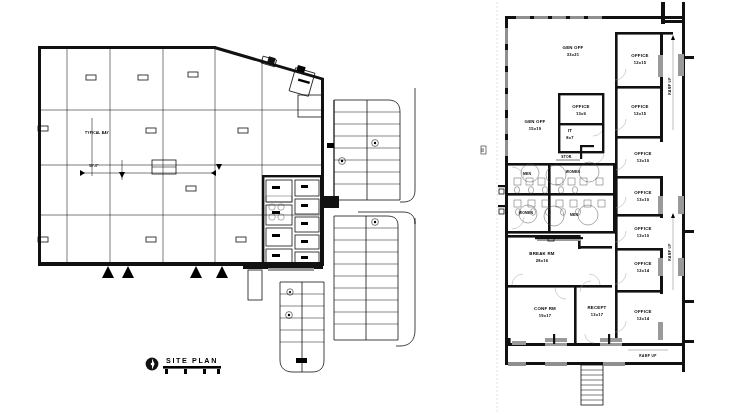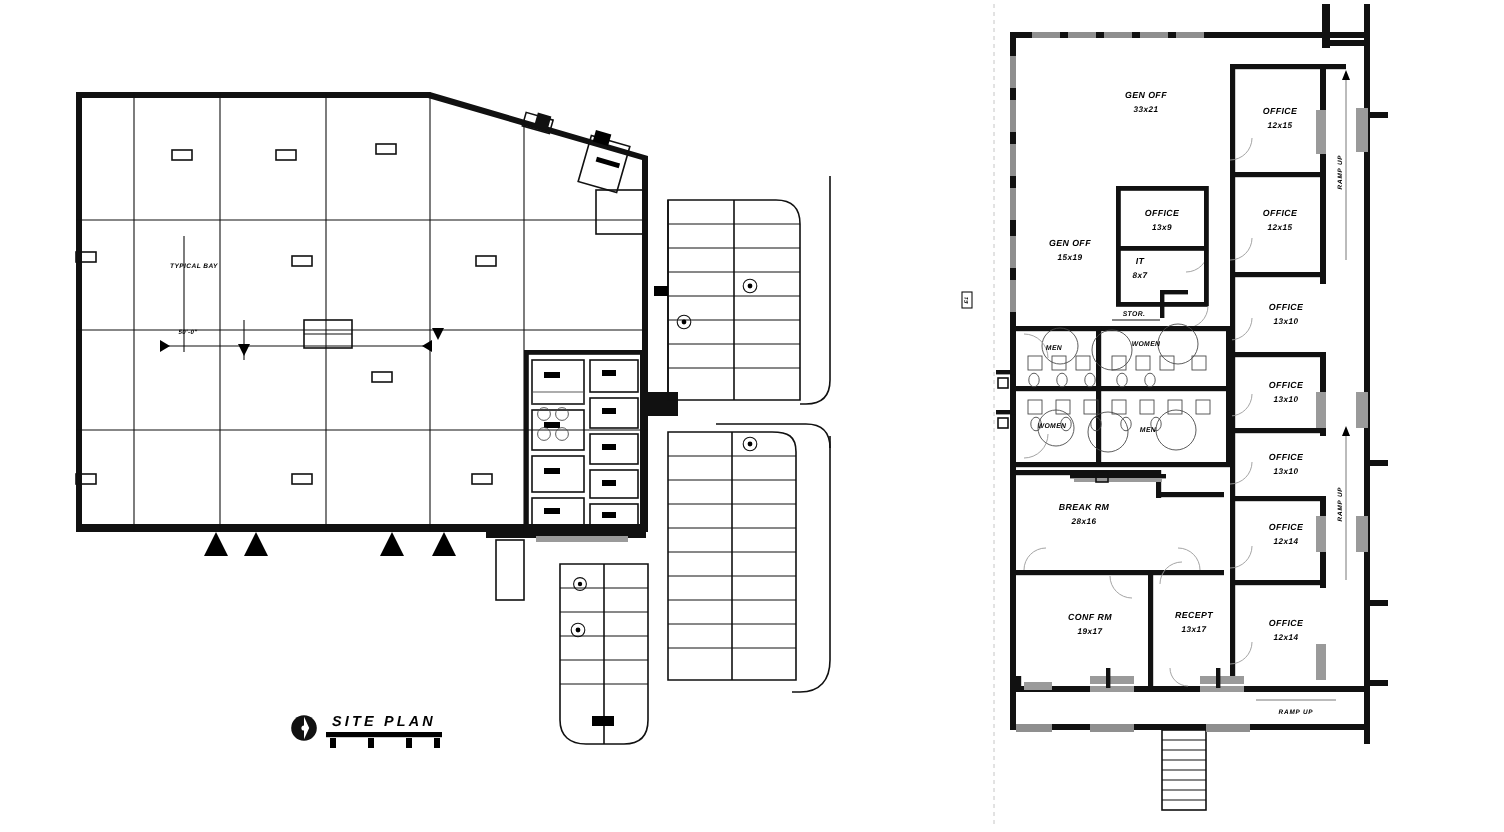--- a/index.html
+++ b/index.html
@@ -1,18 +1,18 @@
 <!DOCTYPE html>
 <html><head>
 <meta charset="utf-8">
 <style>
   html,body{margin:0;padding:0;background:#ffffff;}
   body{width:752px;height:416px;overflow:hidden;
        font-family:"Liberation Sans",sans-serif;color:#000;}
-  #sheet{position:relative;width:752px;height:416px;background:#fff;font-style:italic;}
+  #sheet{position:relative;width:752px;height:416px;background:#fff;}
   #sheet svg{display:block;position:absolute;left:0;top:0;}
   .lbl{font-family:"Liberation Sans",sans-serif;font-weight:bold;fill:#000;
        text-anchor:middle;dominant-baseline:middle;letter-spacing:.2px;}
   .rm{font-size:4.4px;}
   .rmd{font-size:4.1px;}
   .tiny{font-size:3.3px;}
   .fix{font-size:3.4px;}
   .ramp{font-size:3.2px;letter-spacing:.4px;}
   .title{font-size:7.2px;letter-spacing:1.6px;}
   .dim{font-size:3.1px;}

